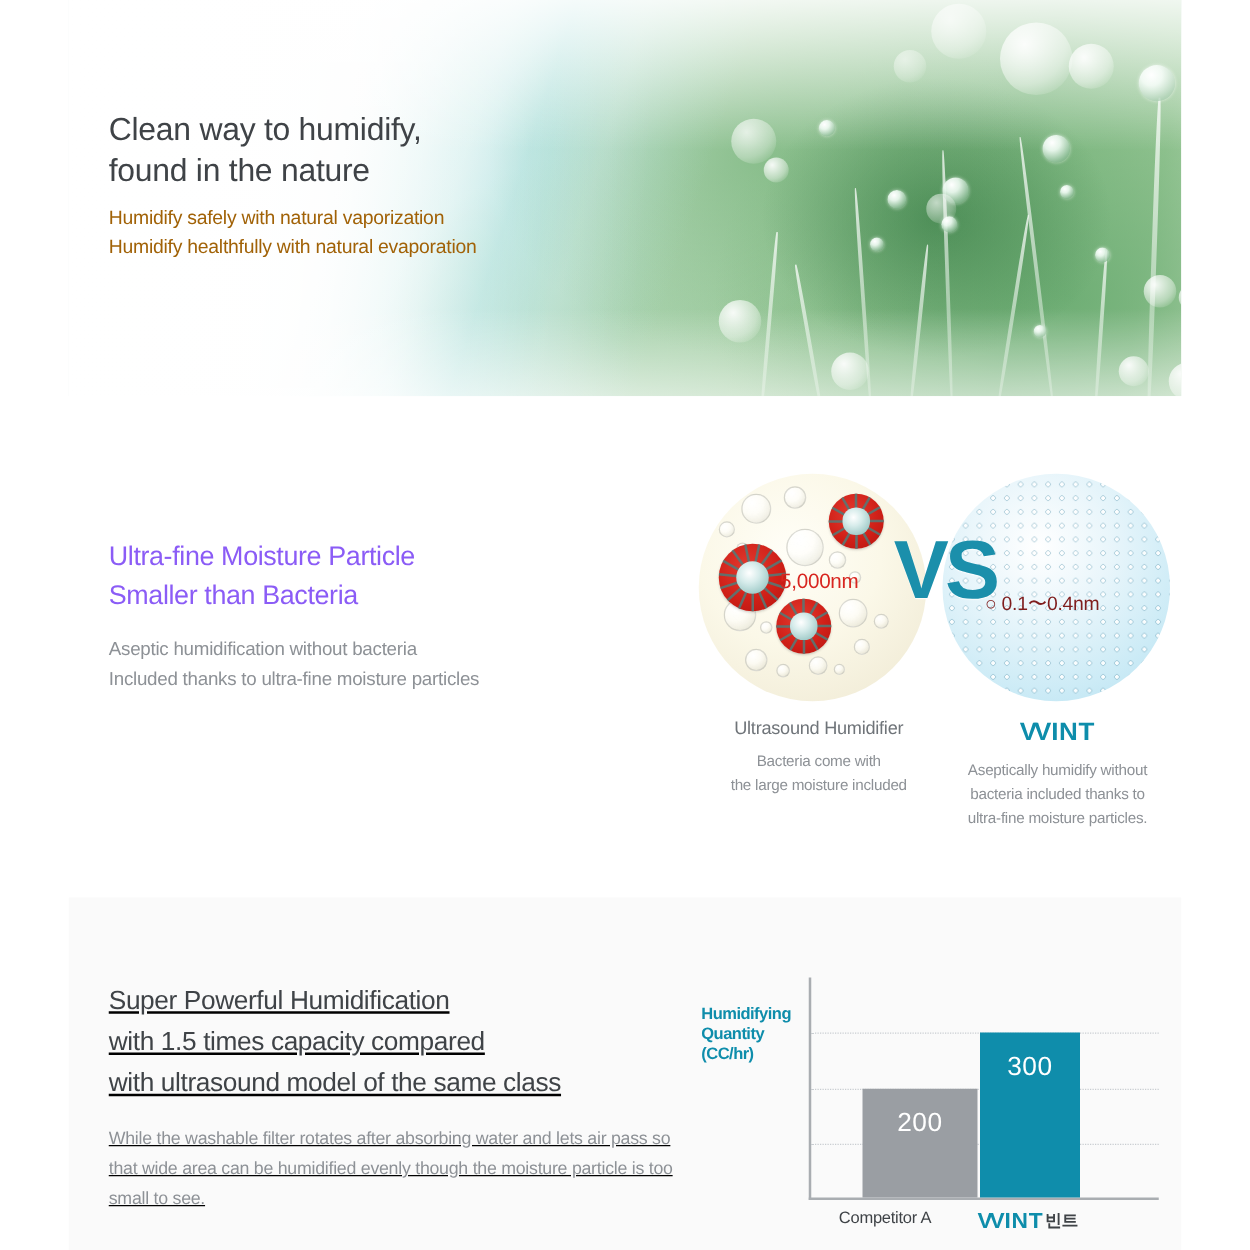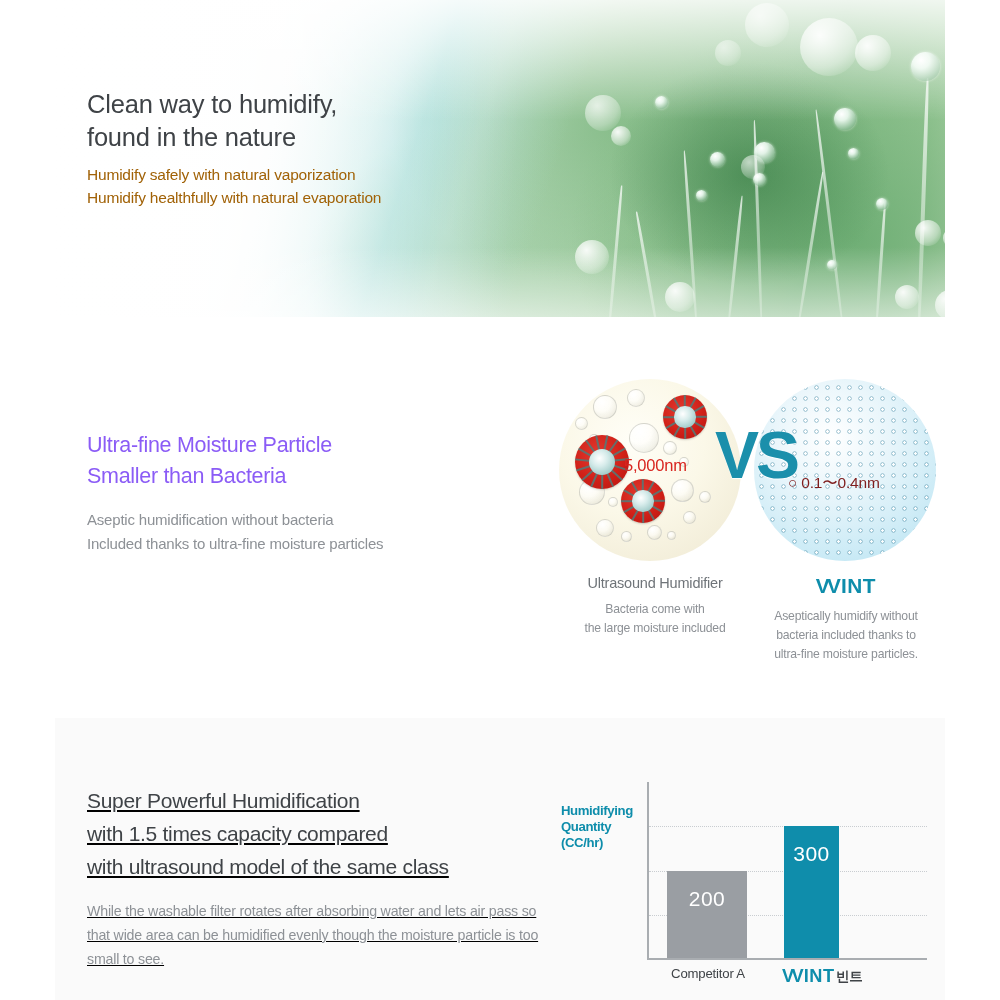--- a/index.html
+++ b/index.html
@@ -602,24 +602,24 @@
     </div>
 
     <div class="plot">
       <div class="y-axis"></div>
       <div class="x-axis"></div>
 
       <div class="gridline" style="top:44px;"></div>
       <div class="gridline" style="top:89px;"></div>
       <div class="gridline" style="top:133px;"></div>
 
-      <div class="bar bar-competitor" style="left:20px;width:80px;height:87px;">
+      <div class="bar bar-competitor" style="left:43px;width:92px;height:87px;">
         <span>200</span>
       </div>
-      <div class="bar bar-vvint" style="left:137px;width:55px;height:132px;">
+      <div class="bar bar-vvint" style="left:137px;width:80px;height:132px;">
         <span>300</span>
       </div>
 
       <div class="xtick" style="left:6px;width:110px;">Competitor A</div>
       <div class="xtick" style="left:117px;width:118px;"><span class="vvint-logo"><span class="vv">VV</span><span>INT</span></span><span class="kr">빈트</span></div>
     </div>
   </div>
 </div>
 
 </body></html>

